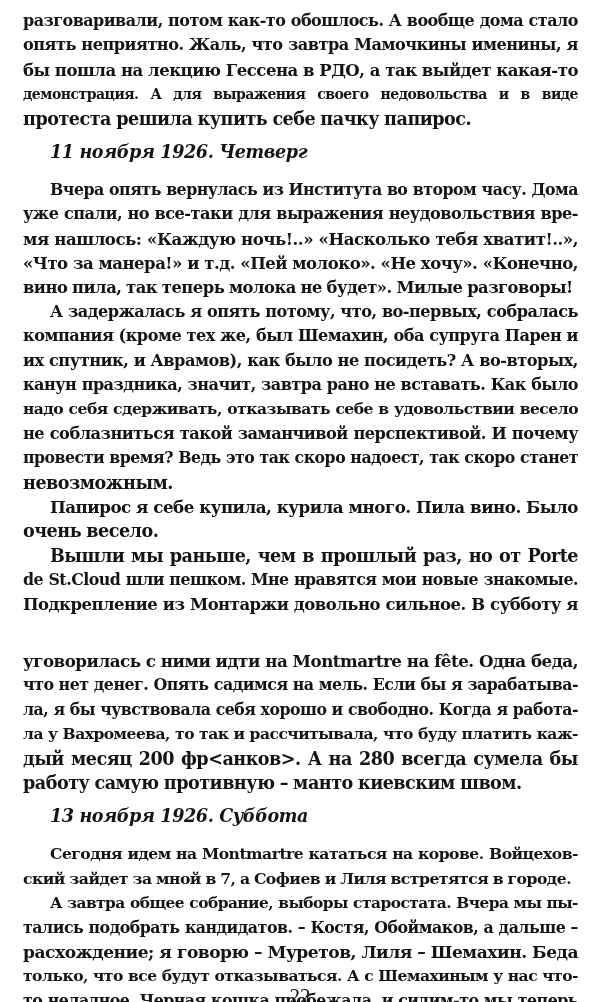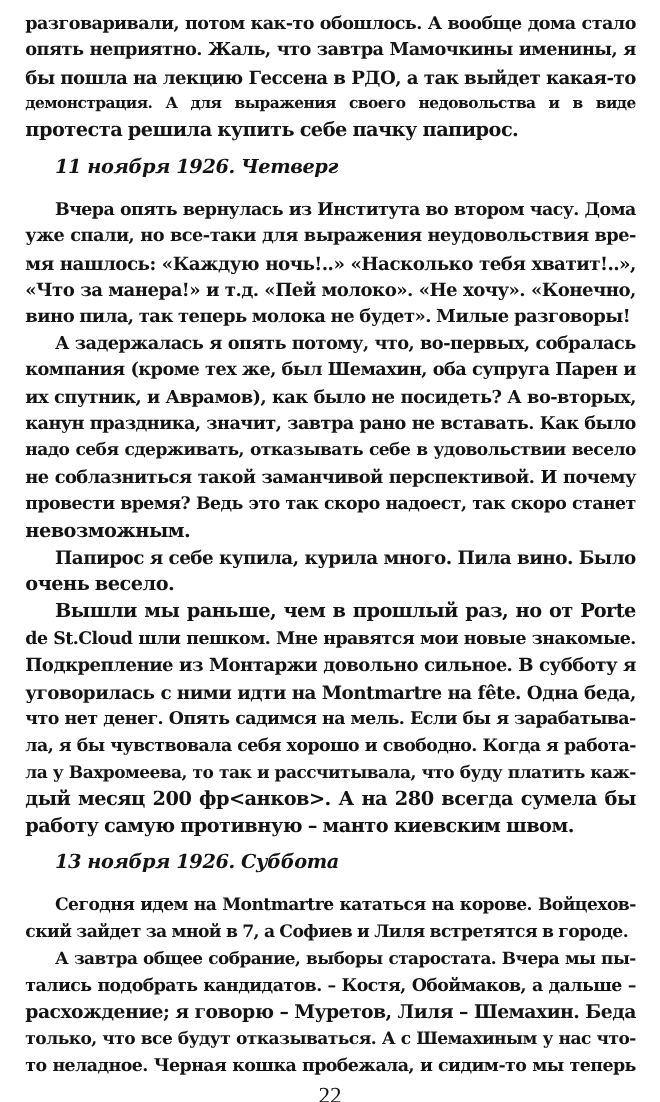--- a/index.html
+++ b/index.html
@@ -67,21 +67,21 @@
 
   <div>
     <span class="line indent" style="font-size: 16.7109px;">Папирос я себе купила, курила много. Пила вино. Было</span>
     <span class="line last">очень весело.</span>
   </div>
 
   <div>
     <span class="line indent">Вышли мы раньше, чем в прошлый раз, но от Porte</span>
     <span class="line" style="font-size: 15.828px;">de St.Cloud шли пешком. Мне нравятся мои новые знакомые.</span>
     <span class="line" style="font-size: 16.4823px;">Подкрепление из Монтаржи довольно сильное. В субботу я</span>
-    <span class="line" style="font-size: 16.7095px;">уговорилась с ними идти на Montmartre на fête. Одна беда,</span>
+    <span class="line" style="font-size: 16.7095px; margin-top: 32px;">уговорилась с ними идти на Montmartre на fête. Одна беда,</span>
     <span class="line" style="font-size: 15.8506px;">что нет денег. Опять садимся на мель. Если бы я зарабатыва-</span>
     <span class="line" style="font-size: 15.7639px;">ла, я бы чувствовала себя хорошо и свободно. Когда я работа-</span>
     <span class="line" style="font-size: 15.5003px;">ла у Вахромеева, то так и рассчитывала, что буду платить каж-</span>
     <span class="line">дый месяц 200 фр&lt;анков&gt;. А на 280 всегда сумела бы</span>
     <span class="line last">работу самую противную – манто киевским швом.</span>
   </div>
 
   <div class="gap-before-h"></div>
   <span class="heading">13 ноября 1926. Суббота</span>
   <div class="gap-after-h"></div>

